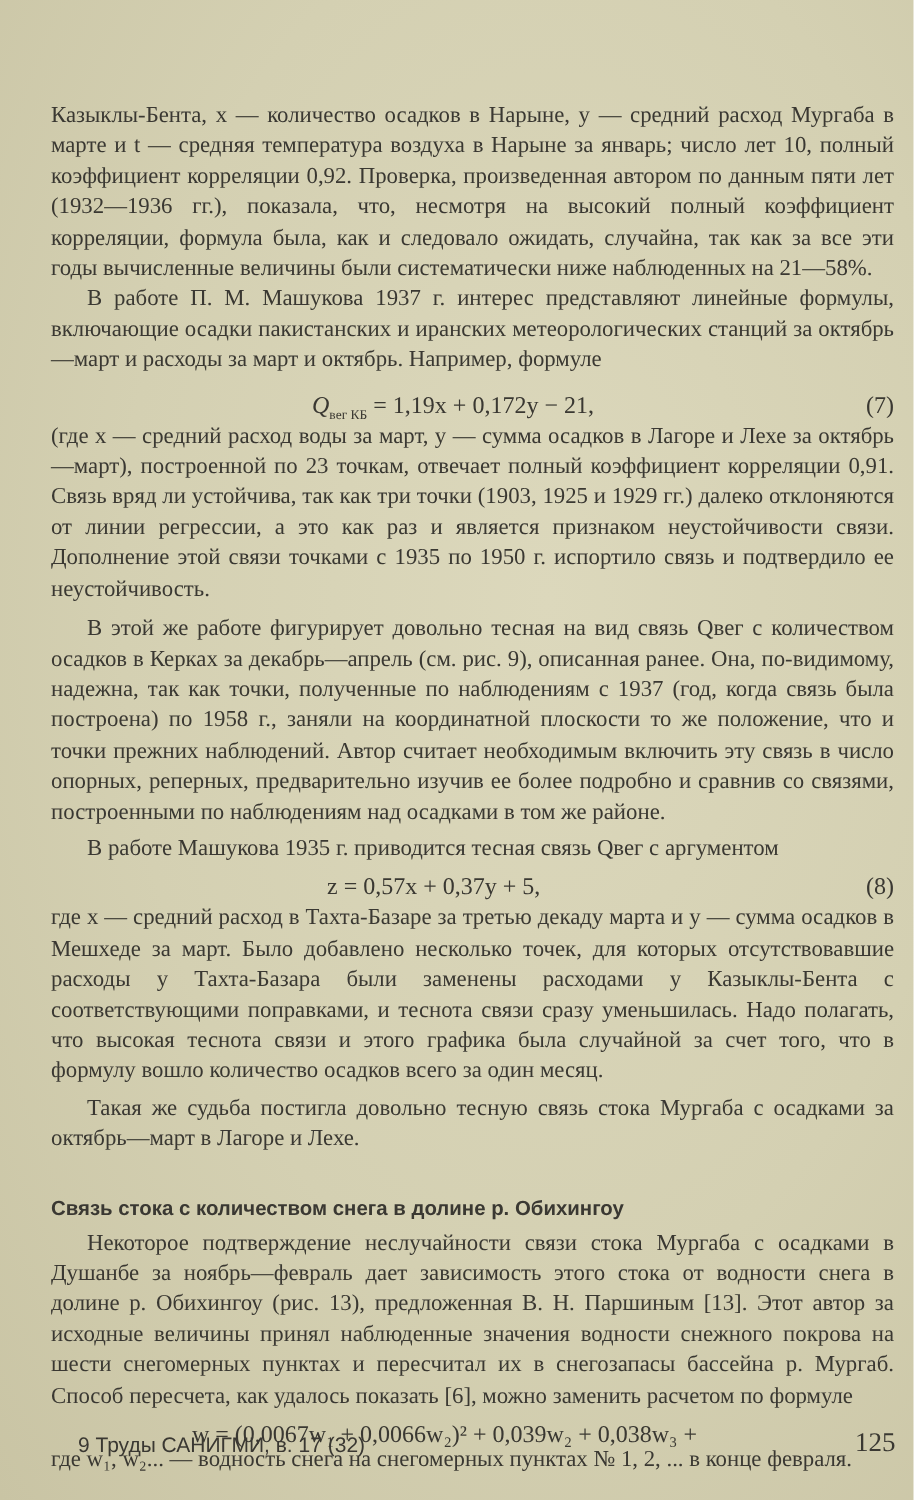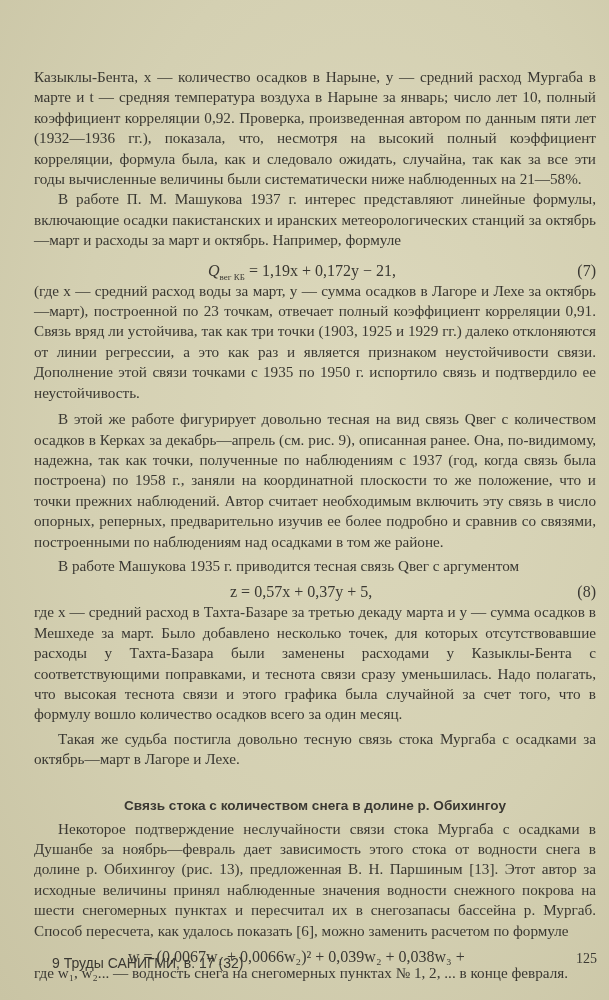--- a/index.html
+++ b/index.html
@@ -8,27 +8,27 @@
     background: radial-gradient(ellipse at 60% 40%, #dcd8bc 0%, #d4d0b2 55%, #c9c4a4 100%);
     font-family: "Liberation Serif", "DejaVu Serif", serif;
     color:#3a3832;
   }
   .page { position:absolute; left:34px; top:27px; width:562px;margin-top:40px; }
   p { margin:0; font-size:15.2px; line-height:20.4px; text-align:justify; }
   .indent { text-indent:24px; }
   .formula { position:relative; font-size:16px; line-height:32px; height:26px; }
   .formula .expr { position:absolute; white-space:nowrap; }
   .formula .num { position:absolute; right:0; top:0; }
-  .heading { font-family:"Liberation Sans","DejaVu Sans",sans-serif; font-weight:bold; font-size:13.6px; text-align:center; margin:28px 0 6px 0; }
+  .heading { font-family:"Liberation Sans","DejaVu Sans",sans-serif; font-weight:bold; font-size:13.6px; margin:28px 0 6px 0; }
   i { font-style:italic; }
   sub, sup { font-size:10px; }
   .small { font-size:9px; }
   .footer { position:absolute; left:52px; top:955px; width:545px; font-size:12.5px; }
   .footer .left { font-family:"Liberation Sans","DejaVu Sans",sans-serif; font-size:14px; }
-  .footer .right { position:absolute; right:0; top:-4px; font-size:14px; }
+  .footer .right { position:absolute; right:0; top:-4px; font-size:18px; }
 </style>
 </head>
 <body>
 
 <div class="page">
   <p>Казыклы-Бента, x — количество осадков в Нарыне, y — средний расход Мургаба в марте и t — средняя температура воздуха в Нарыне за январь; число лет 10, полный коэффициент корреляции 0,92. Проверка, произведенная автором по данным пяти лет (1932—1936 гг.), показала, что, несмотря на высокий полный коэффициент корреляции, формула была, как и следовало ожидать, случайна, так как за все эти годы вычисленные величины были систематически ниже наблюденных на 21—58%.</p>
   <p class="indent">В работе П. М. Машукова 1937 г. интерес представляют линейные формулы, включающие осадки пакистанских и иранских метеорологических станций за октябрь—март и расходы за март и октябрь. Например, формуле</p>
 
   <div class="formula" style="margin-top:4px;">
     <span class="expr" style="left:174px;">
@@ -36,21 +36,21 @@
       <span>= 1,19x + 0,172y − 21,</span>
     </span>
     <span class="num">(7)</span>
   </div>
 
   <p>(где x — средний расход воды за март, y — сумма осадков в Лагоре и Лехе за октябрь—март), построенной по 23 точкам, отвечает полный коэффициент корреляции 0,91. Связь вряд ли устойчива, так как три точки (1903, 1925 и 1929 гг.) далеко отклоняются от линии регрессии, а это как раз и является признаком неустойчивости связи. Дополнение этой связи точками с 1935 по 1950 г. испортило связь и подтвердило ее неустойчивость.</p>
   <p class="indent" style="margin-top:6px;">В этой же работе фигурирует довольно тесная на вид связь Qвег с количеством осадков в Керках за декабрь—апрель (см. рис. 9), описанная ранее. Она, по-видимому, надежна, так как точки, полученные по наблюдениям с 1937 (год, когда связь была построена) по 1958 г., заняли на координатной плоскости то же положение, что и точки прежних наблюдений. Автор считает необходимым включить эту связь в число опорных, реперных, предварительно изучив ее более подробно и сравнив со связями, построенными по наблюдениям над осадками в том же районе.</p>
   <p class="indent" style="margin-top:4px;">В работе Машукова 1935 г. приводится тесная связь Qвег с аргументом</p>
 
   <div class="formula">
-    <span class="expr" style="left:196px;">z = 0,57x + 0,37y + 5,</span>
+    <span class="expr" style="left:184px;">z = 0,57x + 0,37y + 5,</span>
     <span class="num">(8)</span>
   </div>
 
   <p>где x — средний расход в Тахта-Базаре за третью декаду марта и y — сумма осадков в Мешхеде за март. Было добавлено несколько точек, для которых отсутствовавшие расходы у Тахта-Базара были заменены расходами у Казыклы-Бента с соответствующими поправками, и теснота связи сразу уменьшилась. Надо полагать, что высокая теснота связи и этого графика была случайной за счет того, что в формулу вошло количество осадков всего за один месяц.</p>
   <p class="indent" style="margin-top:4px;">Такая же судьба постигла довольно тесную связь стока Мургаба с осадками за октябрь—март в Лагоре и Лехе.</p>
 
   <div class="heading">Связь стока с количеством снега в долине р. Обихингоу</div>
 
   <p class="indent">Некоторое подтверждение неслучайности связи стока Мургаба с осадками в Душанбе за ноябрь—февраль дает зависимость этого стока от водности снега в долине р. Обихингоу (рис. 13), предложенная В. Н. Паршиным [13]. Этот автор за исходные величины принял наблюденные значения водности снежного покрова на шести снегомерных пунктах и пересчитал их в снегозапасы бассейна р. Мургаб. Способ пересчета, как удалось показать [6], можно заменить расчетом по формуле</p>
 

